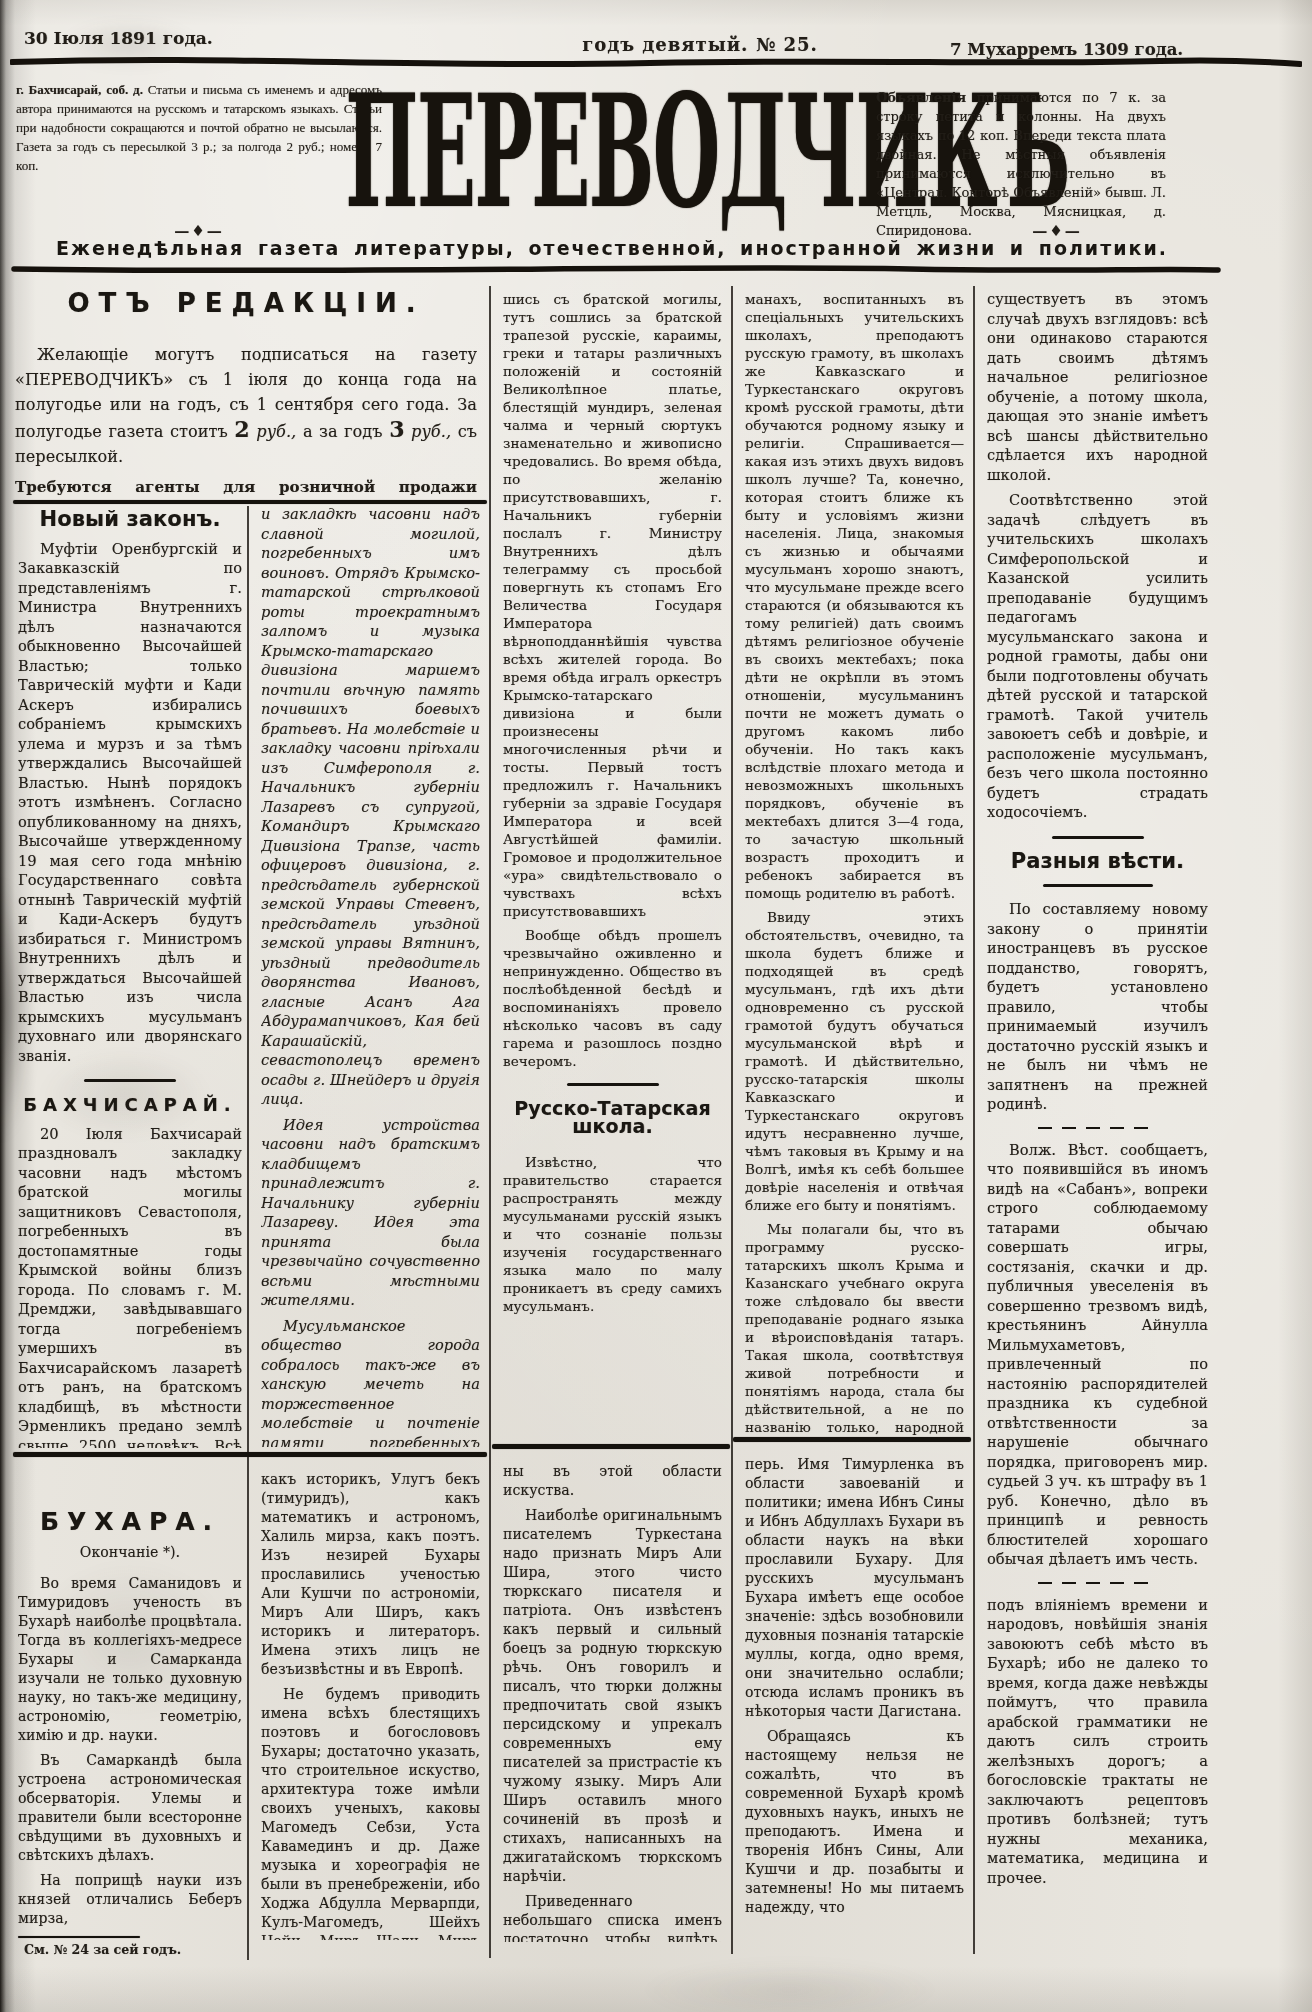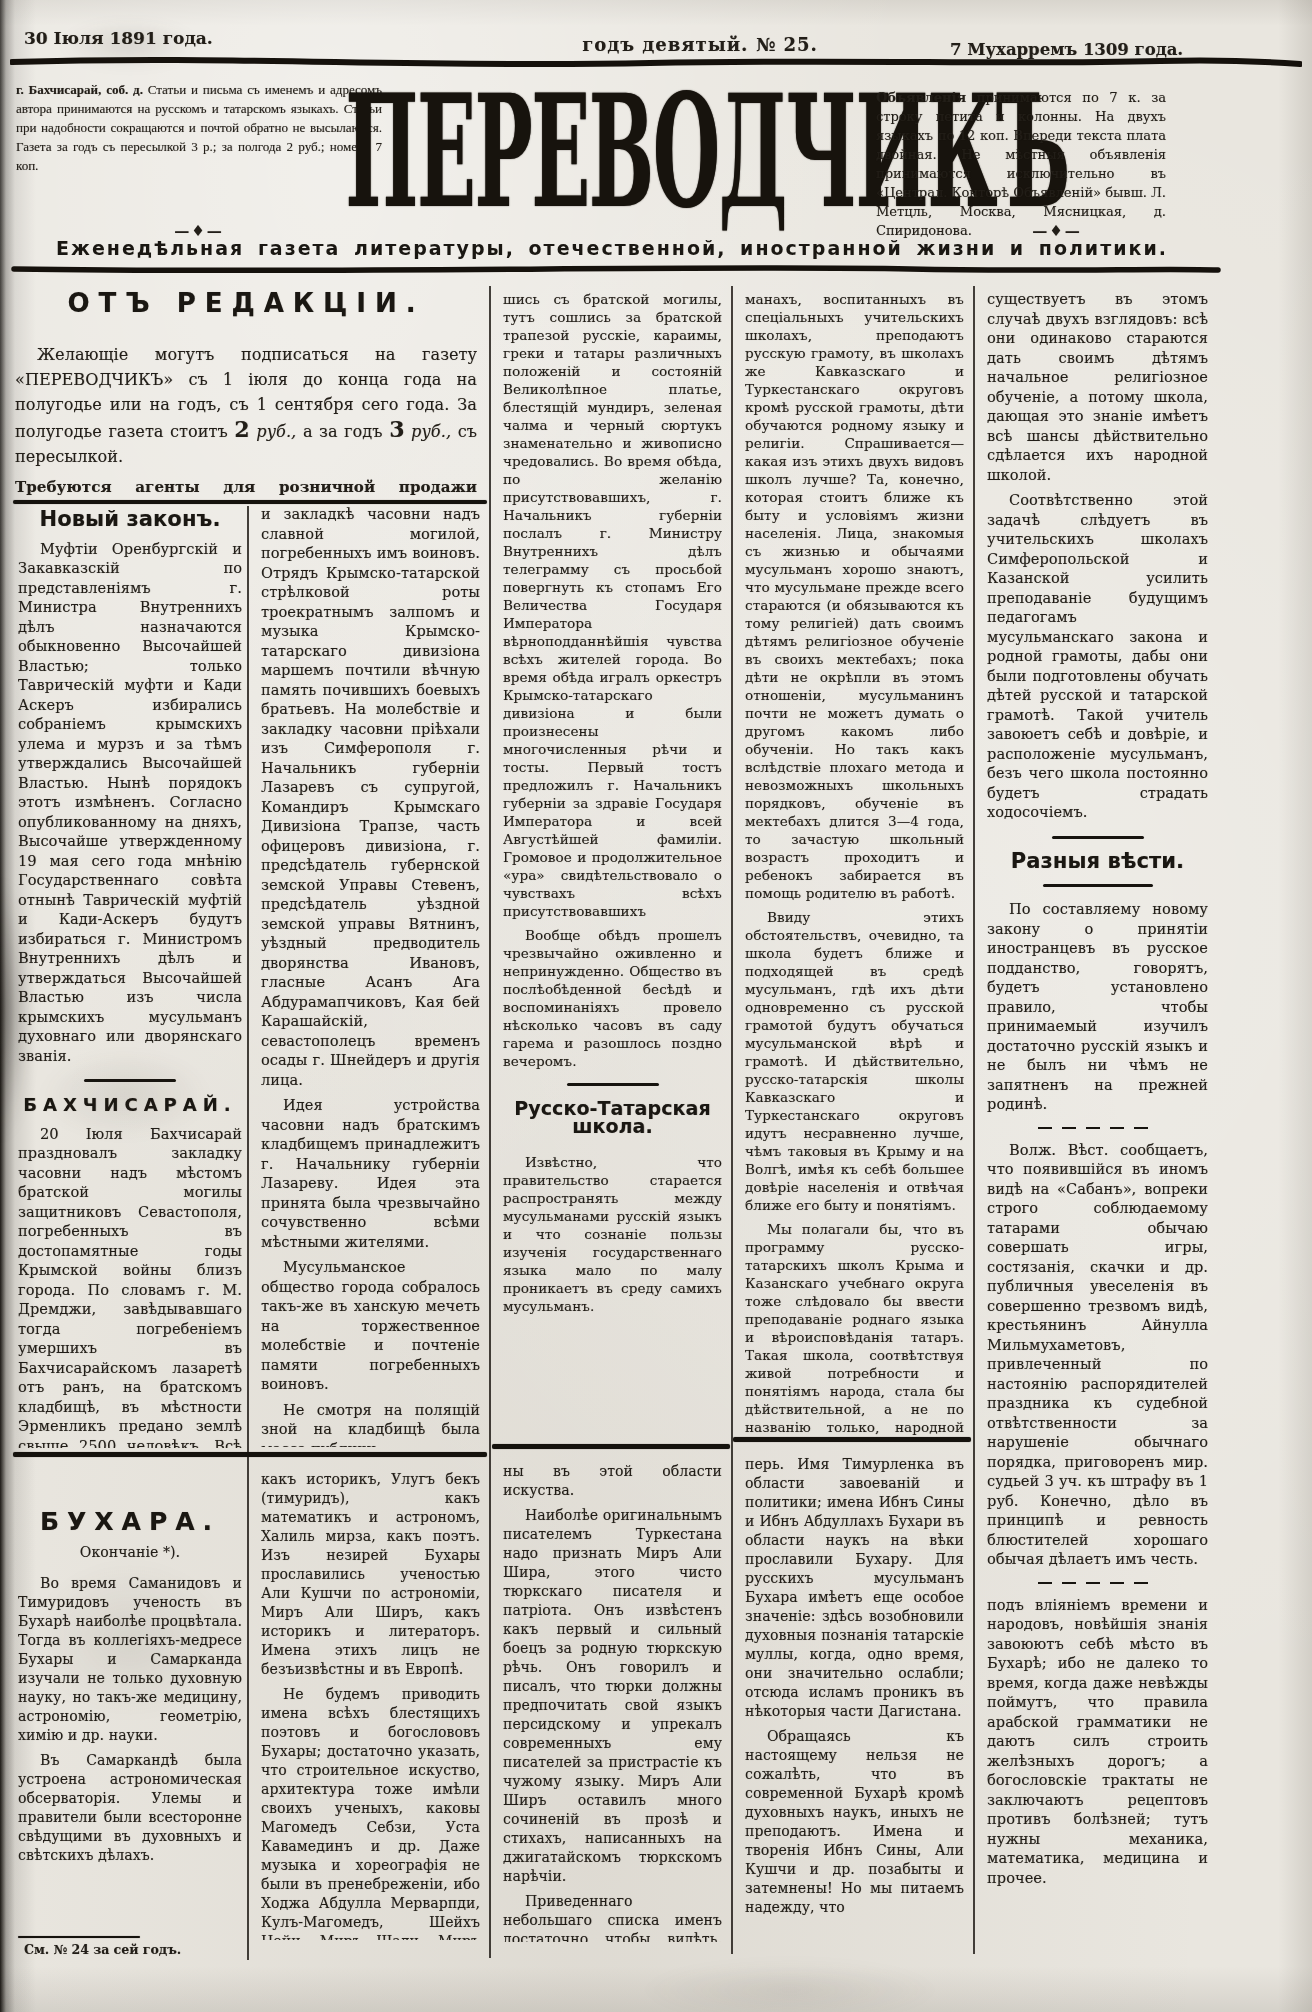--- a/index.html
+++ b/index.html
@@ -89,21 +89,21 @@
   <div class="vrule" style="left:973px;top:286px;height:1668px;"></div>
 
   <div class="col bt ink" style="left:18px;top:510px;width:224px;height:938px;font-size:14.5px;line-height:19.5px;">
     <div class="hsans" style="font-size:21px;margin-bottom:10px;">Новый законъ.</div>
     <div class="par ind">Муфтіи Оренбургскій и Закавказскій по представленіямъ г. Министра Внутреннихъ дѣлъ назначаются обыкновенно Высочайшей Властью; только Таврическій муфти и Кади Аскеръ избирались собраніемъ крымскихъ улема и мурзъ и за тѣмъ утверждались Высочайшей Властью. Нынѣ порядокъ этотъ измѣненъ. Согласно опубликованному на дняхъ, Высочайше утвержденному 19 мая сего года мнѣнію Государственнаго совѣта отнынѣ Таврическій муфтій и Кади-Аскеръ будутъ избираться г. Министромъ Внутреннихъ дѣлъ и утверждаться Высочайшей Властью изъ числа крымскихъ мусульманъ духовнаго или дворянскаго званія.</div>
     <div class="sep"></div>
     <div class="hsans" style="font-size:18px;letter-spacing:6px;margin-bottom:10px;">БАХЧИСАРАЙ.</div>
     <div class="par ind">20 Іюля Бахчисарай праздновалъ закладку часовни надъ мѣстомъ братской могилы защитниковъ Севастополя, погребенныхъ въ достопамятные годы Крымской войны близъ города. По словамъ г. М. Дремджи, завѣдывавшаго тогда погребеніемъ умершихъ въ Бахчисарайскомъ лазаретѣ отъ ранъ, на братскомъ кладбищѣ, въ мѣстности Эрменликъ предано землѣ свыше 2500 человѣкъ. Всѣ эти страдальцы перешли черезъ руки г. Дремджи, который завѣдывалъ тогда мѣстомъ и дѣломъ послѣдняго успокоенія героевъ Севастополя, умиравшихъ отъ ранъ въ Бахчисараѣ. Этотъ почтенный дѣятель, отличенный за свои добрыя дѣла наградами, присутствовалъ въ числѣ многочисленной публики всѣхъ исповѣданій на молебствіи</div>
   </div>
 
-  <div class="col bt ink" style="left:261px;top:505px;width:219px;height:942px;font-size:14.5px;line-height:19.5px;">
+  <div class="col bt ink" style="left:261px;top:505px;width:219px;height:942px;font-size:14.5px;line-height:19.5px;font-style:italic;">
     <div class="par">и закладкѣ часовни надъ славной могилой, погребенныхъ имъ воиновъ. Отрядъ Крымско-татарской стрѣлковой роты троекратнымъ залпомъ и музыка Крымско-татарскаго дивизіона маршемъ почтили вѣчную память почившихъ боевыхъ братьевъ. На молебствіе и закладку часовни пріѣхали изъ Симферополя г. Начальникъ губерніи Лазаревъ съ супругой, Командиръ Крымскаго Дивизіона Трапзе, часть офицеровъ дивизіона, г. предсѣдатель губернской земской Управы Стевенъ, предсѣдатель уѣздной земской управы Вятнинъ, уѣздный предводитель дворянства Ивановъ, гласные Асанъ Ага Абдурамапчиковъ, Кая бей Карашайскій, севастополецъ временъ осады г. Шнейдеръ и другія лица.</div>
     <div class="par ind">Идея устройства часовни надъ братскимъ кладбищемъ принадлежитъ г. Начальнику губерніи Лазареву. Идея эта принята была чрезвычайно сочувственно всѣми мѣстными жителями.</div>
     <div class="par ind">Мусульманское общество города собралось такъ-же въ ханскую мечеть на торжественное молебствіе и почтеніе памяти погребенныхъ воиновъ.</div>
     <div class="par ind">Не смотря на полящій зной на кладбищѣ была масса публики.</div>
 
   </div>
 
   <div class="col bt ink" style="left:503px;top:290px;width:219px;height:1150px;">
     <div class="par">шись съ братской могилы, тутъ сошлись за братской трапезой русскіе, караимы, греки и татары различныхъ положеній и состояній Великолѣпное платье, блестящій мундиръ, зеленая чалма и черный сюртукъ знаменательно и живописно чредовались. Во время обѣда, по желанію присутствовавшихъ, г. Начальникъ губерніи послалъ г. Министру Внутреннихъ дѣлъ телеграмму съ просьбой повергнуть къ стопамъ Его Величества Государя Императора вѣрноподданнѣйшія чувства всѣхъ жителей города. Во время обѣда игралъ оркестръ Крымско-татарскаго дивизіона и были произнесены многочисленныя рѣчи и тосты. Первый тостъ предложилъ г. Начальникъ губерніи за здравіе Государя Императора и всей Августѣйшей фамиліи. Громовое и продолжительное «ура» свидѣтельствовало о чувствахъ всѣхъ присутствовавшихъ</div>
     <div class="par ind">Вообще обѣдъ прошелъ чрезвычайно оживленно и непринужденно. Общество въ послѣобѣденной бесѣдѣ и воспоминаніяхъ провело нѣсколько часовъ въ саду гарема и разошлось поздно вечеромъ.</div>
@@ -136,20 +136,21 @@
 
   <div class="hrule" style="left:13px;top:1452px;width:474px;height:5px;"></div>
   <div class="hrule" style="left:492px;top:1444px;width:238px;height:5px;"></div>
   <div class="hrule" style="left:733px;top:1437px;width:238px;height:5px;"></div>
 
   <div class="col bt ink" style="left:18px;top:1472px;width:224px;height:456px;font-size:14px;line-height:19px;">
     <div class="hsans" style="font-size:25px;letter-spacing:8px;margin:40px 0 12px 0;">БУХАРА.</div>
     <div style="text-align:center;font-size:14px;margin-bottom:12px;">Окончаніе *).</div>
     <div class="par ind">Во время Саманидовъ и Тимуридовъ ученость въ Бухарѣ наиболѣе процвѣтала. Тогда въ коллегіяхъ-медресе Бухары и Самарканда изучали не только духовную науку, но такъ-же медицину, астрономію, геометрію, химію и др. науки.</div>
     <div class="par ind">Въ Самаркандѣ была устроена астрономическая обсерваторія. Улемы и правители были всесторонне свѣдущими въ духовныхъ и свѣтскихъ дѣлахъ.</div>
+    <div class="par ind">На поприщѣ науки изъ князей отличались Беберъ мирза,</div>
   </div>
   <div class="hrule" style="left:18px;top:1936px;width:122px;height:2px;"></div>
   <div class="abs fn ink" style="left:24px;top:1942px;width:220px;">См. № 24 за сей годъ.</div>
 
   <div class="col bt ink" style="left:261px;top:1470px;width:219px;height:470px;font-size:14px;line-height:19px;">
     <div class="par">какъ историкъ, Улугъ бекъ (тимуридъ), какъ математикъ и астрономъ, Халиль мирза, какъ поэтъ. Изъ незирей Бухары прославились ученостью Али Кушчи по астрономіи, Миръ Али Ширъ, какъ историкъ и литераторъ. Имена этихъ лицъ не безъизвѣстны и въ Европѣ.</div>
     <div class="par ind">Не будемъ приводить имена всѣхъ блестящихъ поэтовъ и богослововъ Бухары; достаточно указать, что строительное искуство, архитектура тоже имѣли своихъ ученыхъ, каковы Магомедъ Себзи, Уста Кавамединъ и др. Даже музыка и хореографія не были въ пренебреженіи, ибо Ходжа Абдулла Мерварпди, Кулъ-Магомедъ, Шейхъ Нейи, Миръ Шади, Миръ Гази извѣст-</div>
   </div>
 
   <div class="col bt ink" style="left:503px;top:1462px;width:219px;height:480px;font-size:14px;line-height:19px;">

